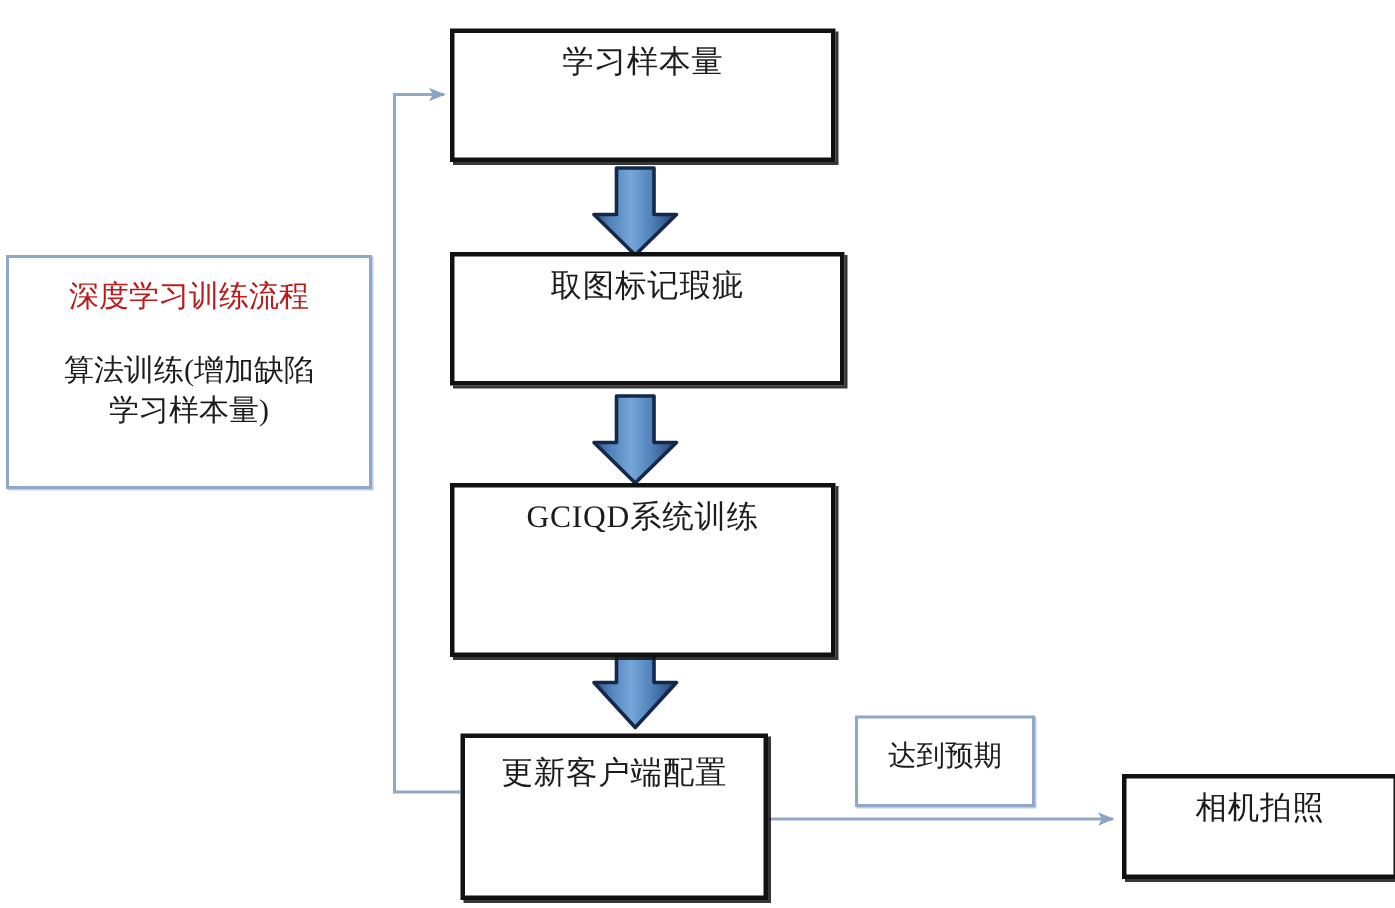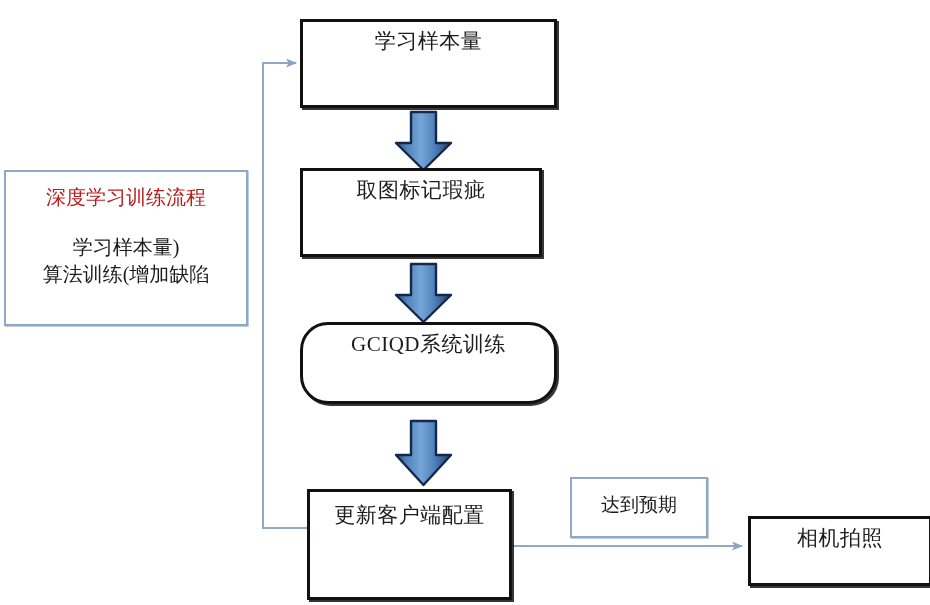--- a/index.html
+++ b/index.html
@@ -124,44 +124,44 @@
     </g>
 
     <g>
       <path d="M512,546 L742,546" fill="none" stroke="#92a9c6" stroke-width="2" marker-end="url(#thinArrowHead)"></path>
     </g>
   </svg>
 
   <div class="light-box" style="left:4px; top:170px; width:244px; height:156px;">
     <div class="info-title">深度学习训练流程</div>
     <div class="info-body">
+      <div>算法训练(增加缺陷</div>
       <div>学习样本量)</div>
-      <div>算法训练(增加缺陷</div>
     </div>
   </div>
 
   <div class="proc-box" style="left:300px; top:19px; width:257px; height:89px;">
     <div class="proc-label">学习样本量</div>
   </div>
 
-  <div class="proc-box" style="left:300px; top:168px; width:242px; height:89px;">
+  <div class="proc-box" style="left:300px; top:168px; width:263px; height:89px;">
     <div class="proc-label">取图标记瑕疵</div>
   </div>
 
-  <div class="proc-box" style="left:300px; top:322px; width:257px; height:82px;border-radius:28px;">
+  <div class="proc-box" style="left:300px; top:322px; width:257px; height:116px;">
     <div class="proc-label">GCIQD系统训练</div>
   </div>
 
   <div class="proc-box" style="left:307px; top:489px; width:205px; height:111px;">
     <div class="proc-label two-line">
       <div>更新客户端配置</div>
     </div>
   </div>
 
-  <div class="light-box" style="left:570px; top:477px; width:138px; height:61px;">
+  <div class="light-box" style="left:570px; top:477px; width:120px; height:61px;">
     <div class="light-label" style="top:12px;">达到预期</div>
   </div>
 
   <div class="proc-box" style="left:748px; top:516px; width:184px; height:70px;">
     <div class="proc-label">相机拍照</div>
   </div>
 
 </div>
 
 </body></html>

